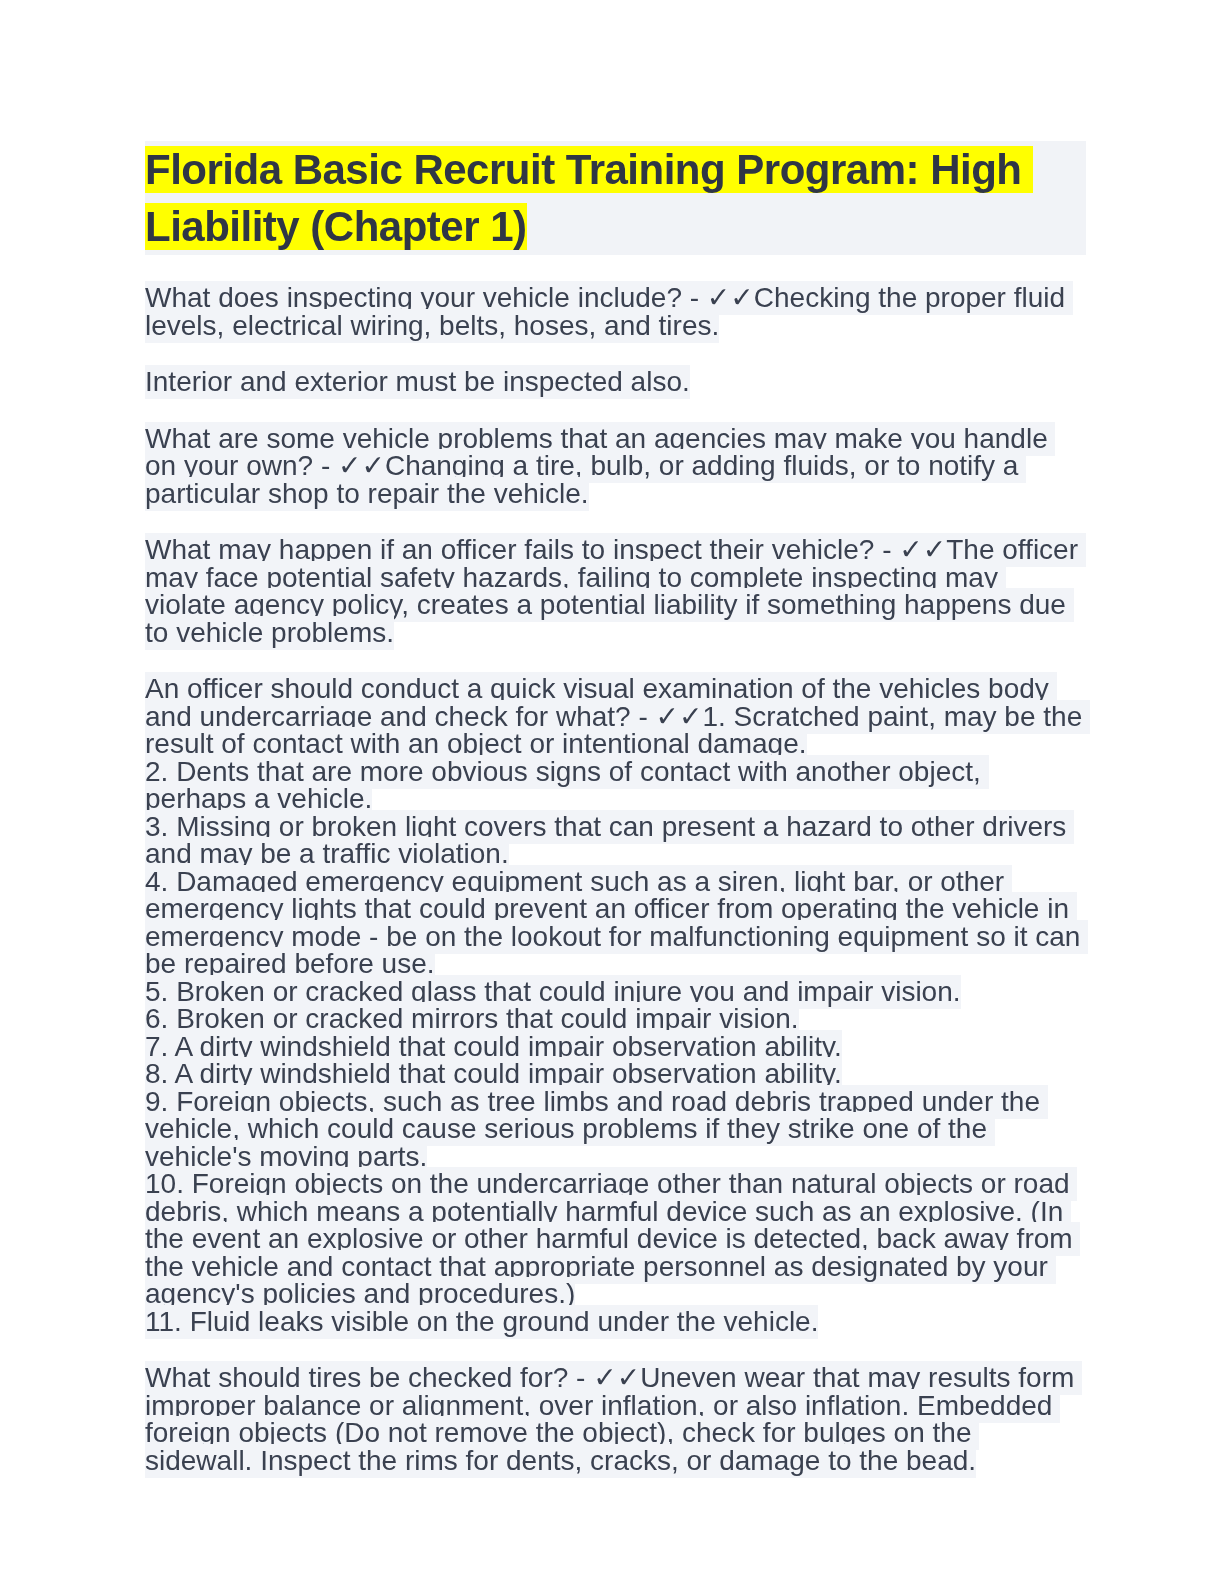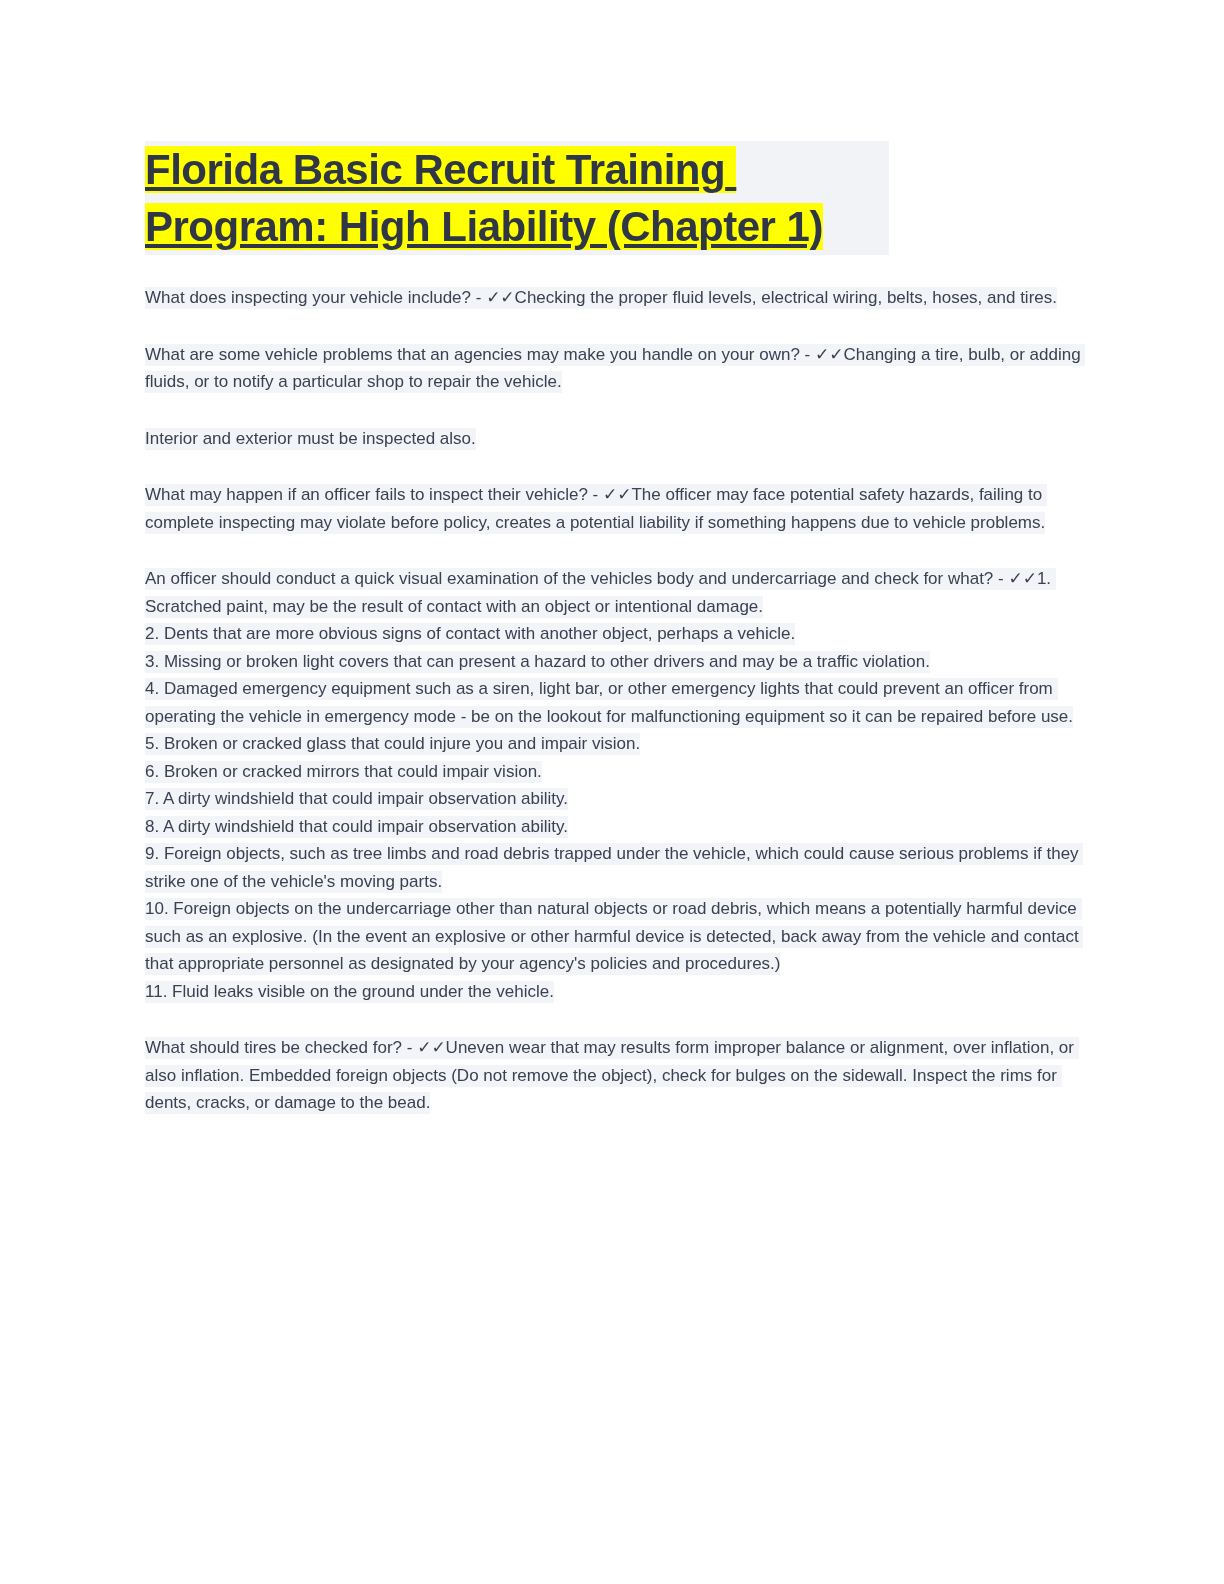--- a/index.html
+++ b/index.html
@@ -14,63 +14,62 @@
     overflow: hidden;
   }
   .page {
     box-sizing: border-box;
     width: 1224px;
     height: 1584px;
     padding: 141px 139px 40px 145px;
   }
   .doc-title {
     box-sizing: border-box;
-    width: 744px;
+    width: 941px;
     margin: 0 0 29px 0;
     padding: 0 33px 0 0;
     background: #f1f3f7;
     font-size: 42px;
     font-weight: bold;
     line-height: 57px;
     letter-spacing: -0.5px;
     color: #2f3645;
-    text-decoration: underline;
   }
   .doc-title .title-hl {
     background: #ffff00;
     white-space: pre-wrap;
   }
   .para {
     width: 941px;
     margin: 0 16px 29px 0;
-    font-size: 17px;
+    font-size: 28px;
     line-height: 27.5px;
     color: #3a4150;
     white-space: pre-wrap;
   }
   .para .line-hl {
     background: #f2f4f8;
     padding: 1px 0 2px 0;
   }
 </style>
 </head>
 <body>
 
 <div class="page">
 
   <h1 class="doc-title"><span class="title-hl">Florida Basic Recruit Training Program: High Liability (Chapter 1)</span></h1>
 
   <p class="para"><span class="line-hl">What does inspecting your vehicle include? - ✓✓Checking the proper fluid levels, electrical wiring, belts, hoses, and tires.</span></p>
 
+  <p class="para"><span class="line-hl">Interior and exterior must be inspected also.</span></p>
+
   <p class="para"><span class="line-hl">What are some vehicle problems that an agencies may make you handle on your own? - ✓✓Changing a tire, bulb, or adding fluids, or to notify a particular shop to repair the vehicle.</span></p>
 
-  <p class="para"><span class="line-hl">Interior and exterior must be inspected also.</span></p>
 
-
-  <p class="para"><span class="line-hl">What may happen if an officer fails to inspect their vehicle? - ✓✓The officer may face potential safety hazards, failing to complete inspecting may violate before policy, creates a potential liability if something happens due to vehicle problems.</span></p>
+  <p class="para"><span class="line-hl">What may happen if an officer fails to inspect their vehicle? - ✓✓The officer may face potential safety hazards, failing to complete inspecting may violate agency policy, creates a potential liability if something happens due to vehicle problems.</span></p>
 
   <p class="para"><span class="line-hl">An officer should conduct a quick visual examination of the vehicles body and undercarriage and check for what? - ✓✓1. Scratched paint, may be the result of contact with an object or intentional damage.
 2. Dents that are more obvious signs of contact with another object, perhaps a vehicle.
 3. Missing or broken light covers that can present a hazard to other drivers and may be a traffic violation.
 4. Damaged emergency equipment such as a siren, light bar, or other emergency lights that could prevent an officer from operating the vehicle in emergency mode - be on the lookout for malfunctioning equipment so it can be repaired before use.
 5. Broken or cracked glass that could injure you and impair vision.
 6. Broken or cracked mirrors that could impair vision.
 7. A dirty windshield that could impair observation ability.
 8. A dirty windshield that could impair observation ability.
 9. Foreign objects, such as tree limbs and road debris trapped under the vehicle, which could cause serious problems if they strike one of the vehicle's moving parts.

